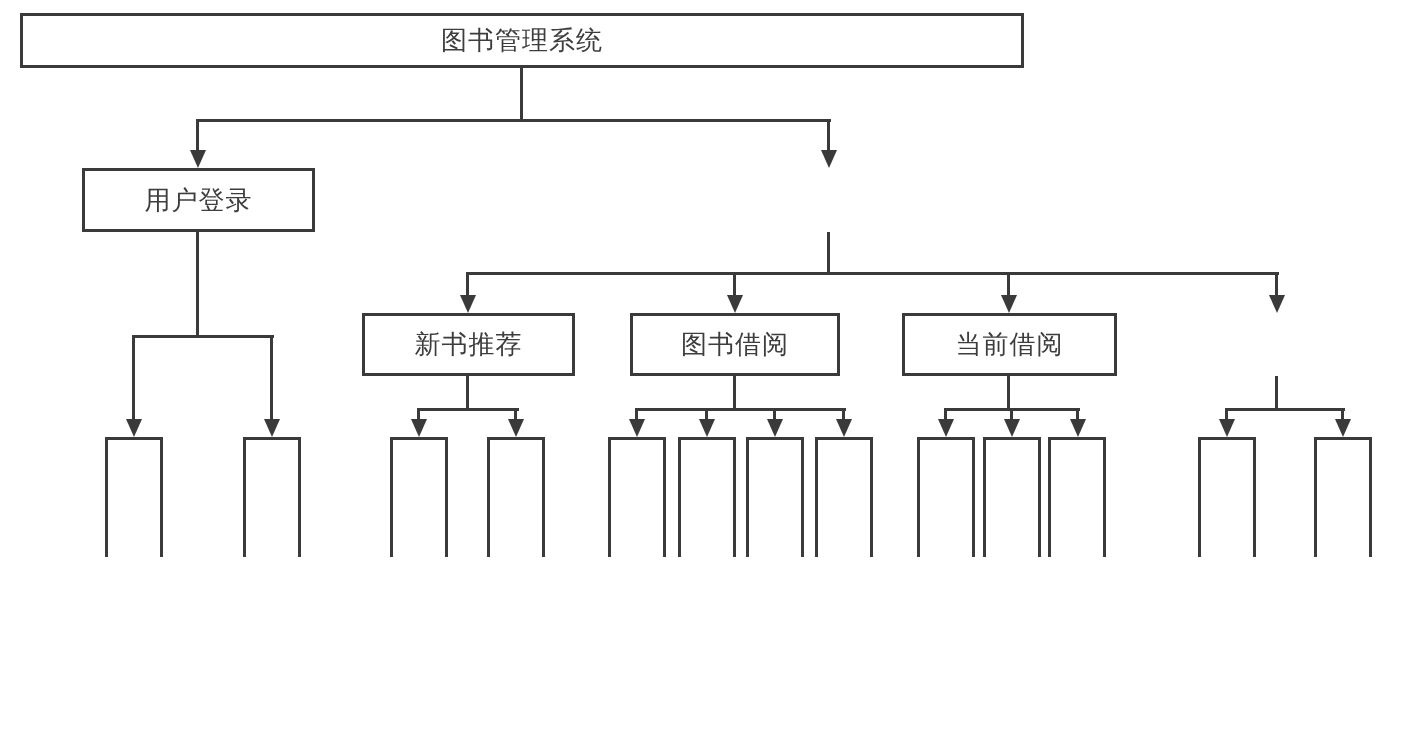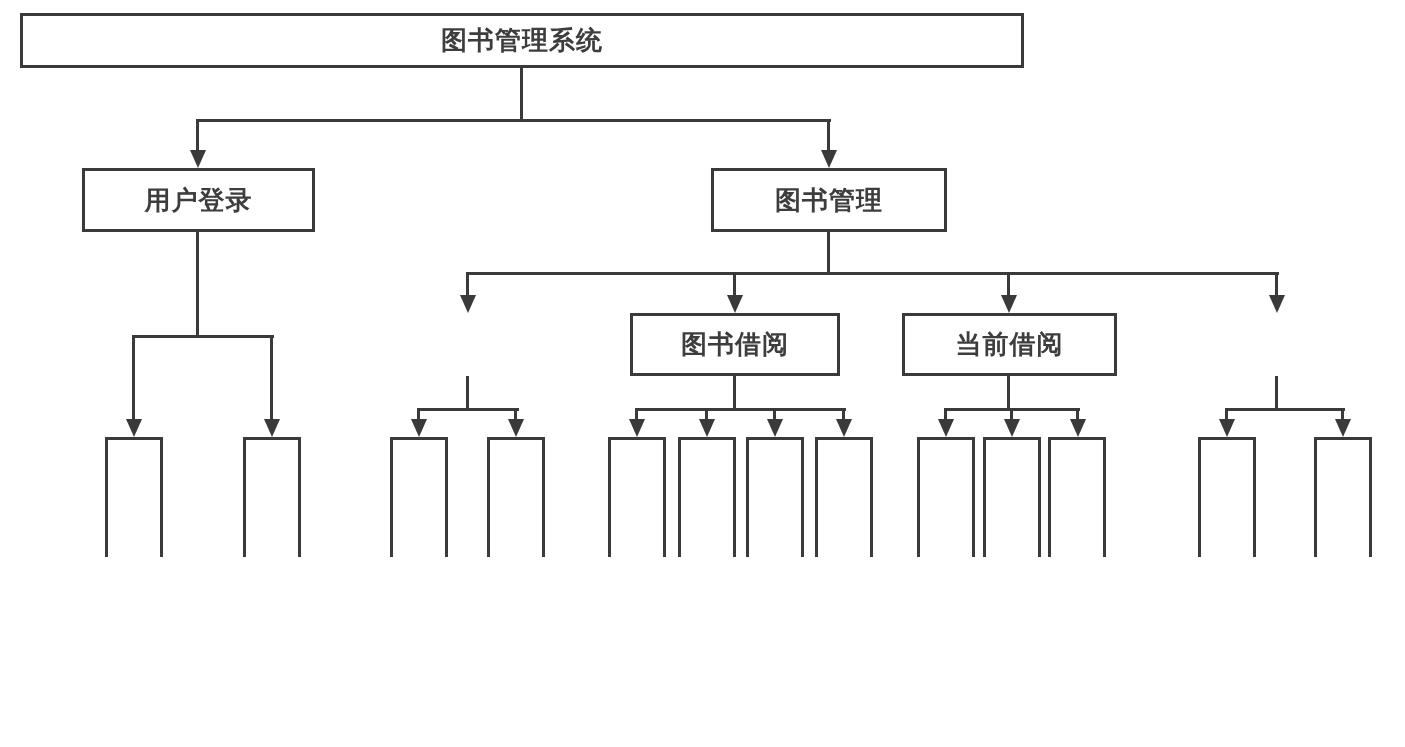--- a/index.html
+++ b/index.html
@@ -4,21 +4,21 @@
 <style>
   :root{
     --line:#3a3a3a;
     --text:#3d3d3d;
     --background:#ffffff;
     --watermark:#9e9ea0;
   }
   html,body{margin:0;padding:0;background:#fff;}
   .stage{
     position:relative;width:1405px;height:557px;background:var(--background);
-    overflow:hidden;font-family:"Liberation Sans",sans-serif;font-weight:bold;
+    overflow:hidden;font-family:"Liberation Sans",sans-serif;
   }
   .hbox{
     position:absolute;box-sizing:border-box;border:3px solid var(--line);
     background:#fff;display:flex;align-items:center;justify-content:center;
     font-size:26px;color:var(--text);letter-spacing:1px;white-space:nowrap;
   }
   .vbox{
     position:absolute;box-sizing:border-box;border:3px solid var(--line);
     background:#fff;display:flex;align-items:center;justify-content:center;
     writing-mode:vertical-rl;text-orientation:mixed;
@@ -43,24 +43,24 @@
 <div class="stage">
 
   <div class="hbox" style="left:20px;top:13px;width:1004px;height:55px">
     <span>图书管理系统</span>
   </div>
 
   <div class="hbox" style="left:82px;top:168px;width:233px;height:64px">
     <span>用户登录</span>
   </div>
 
-  <div class="hbox" style="left:711px;top:168px;width:236px;height:64px">
-    <span>图书管理</span>
+
+  <div class="hbox" style="left:362px;top:313px;width:213px;height:63px">
+    <span>新书推荐</span>
   </div>
-
 
   <div class="hbox" style="left:902px;top:313px;width:215px;height:63px">
     <span>当前借阅</span>
   </div>
 
   <div class="hbox" style="left:630px;top:313px;width:210px;height:63px">
     <span>图书借阅</span>
   </div>
 
 

